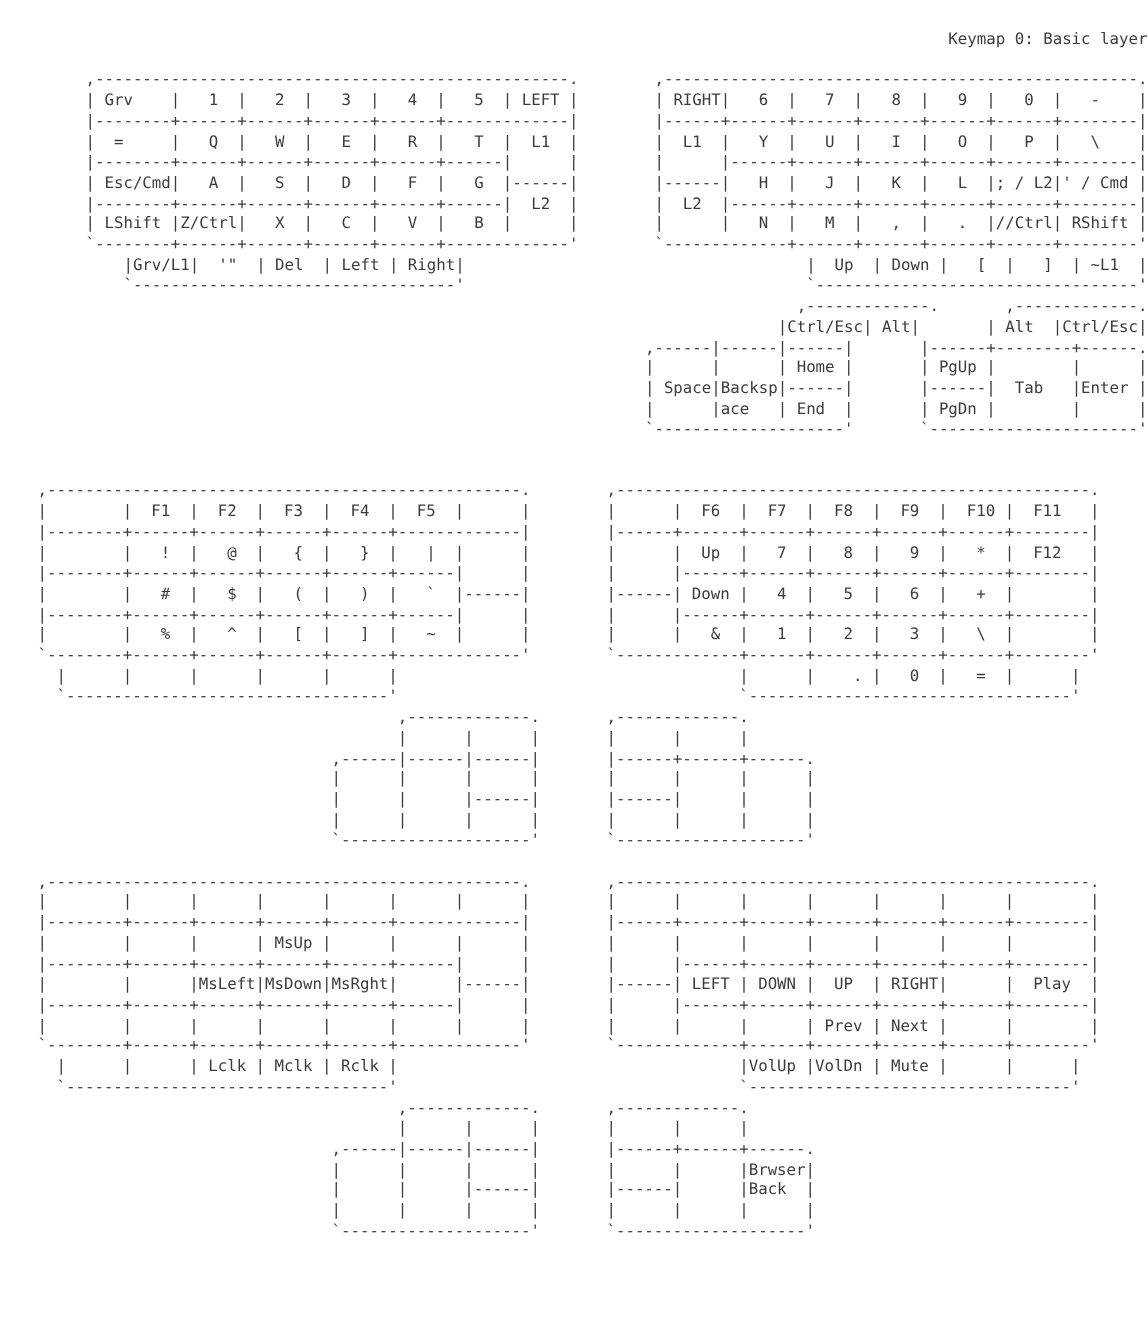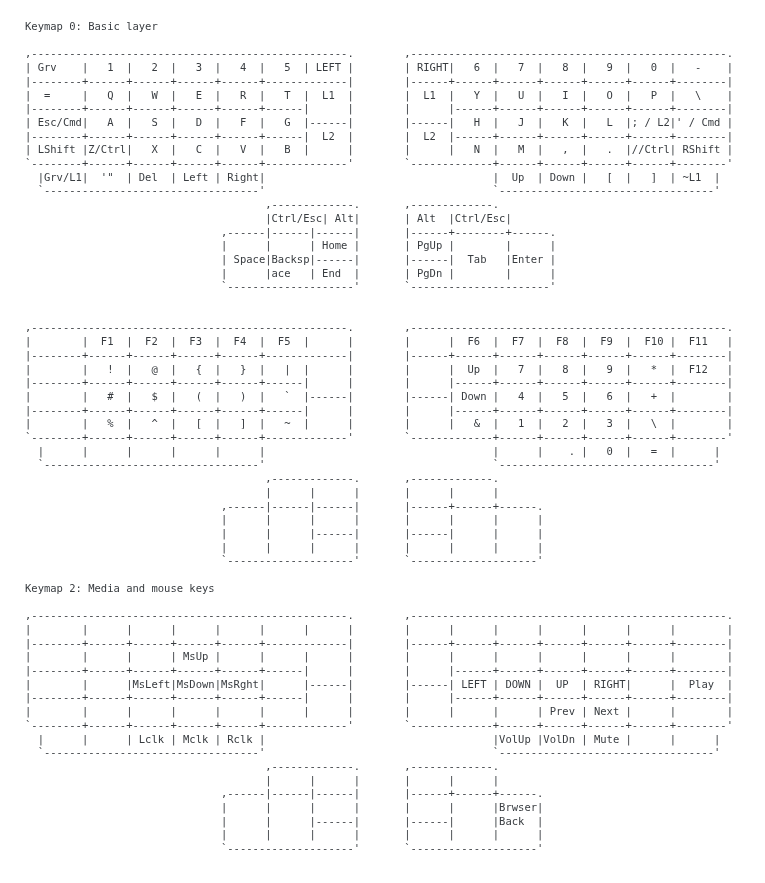--- a/index.html
+++ b/index.html
@@ -25,21 +25,21 @@
     color: #383c40;
   }
   pre.section-title {
     margin-bottom: 13.7px; 
   }
 </style>
 </head>
 <body>
 
 <div class="doc" id="doc-root" style="color: rgb(56, 60, 64); background: rgb(255, 255, 255);">
-    <div style="margin-bottom: 27.4px;">
+    <div style="margin-bottom: 27.4px; text-align: right;">
       <pre class="section-title">Keymap 0: Basic layer</pre>
       <pre>,--------------------------------------------------.        ,--------------------------------------------------.
 | Grv    |   1  |   2  |   3  |   4  |   5  | LEFT |        | RIGHT|   6  |   7  |   8  |   9  |   0  |   -    |
 |--------+------+------+------+------+-------------|        |------+------+------+------+------+------+--------|
 |  =     |   Q  |   W  |   E  |   R  |   T  |  L1  |        |  L1  |   Y  |   U  |   I  |   O  |   P  |   \    |
 |--------+------+------+------+------+------|      |        |      |------+------+------+------+------+--------|
 | Esc/Cmd|   A  |   S  |   D  |   F  |   G  |------|        |------|   H  |   J  |   K  |   L  |; / L2|' / Cmd |
 |--------+------+------+------+------+------|  L2  |        |  L2  |------+------+------+------+------+--------|
 | LShift |Z/Ctrl|   X  |   C  |   V  |   B  |      |        |      |   N  |   M  |   ,  |   .  |//Ctrl| RShift |
 `--------+------+------+------+------+-------------'        `-------------+------+------+------+------+--------'
@@ -67,21 +67,20 @@
   `----------------------------------'                                    `----------------------------------'
                                       ,-------------.       ,-------------.
                                       |      |      |       |      |      |
                                ,------|------|------|       |------+------+------.
                                |      |      |      |       |      |      |      |
                                |      |      |------|       |------|      |      |
                                |      |      |      |       |      |      |      |
                                `--------------------'       `--------------------'</pre>
     </div>
     <div style="margin-bottom: 0px;">
-      <pre class="section-title">Keymap 2: Media and mouse keys</pre>
       <pre>,--------------------------------------------------.        ,--------------------------------------------------.
 |        |      |      |      |      |      |      |        |      |      |      |      |      |      |        |
 |--------+------+------+------+------+-------------|        |------+------+------+------+------+------+--------|
 |        |      |      | MsUp |      |      |      |        |      |      |      |      |      |      |        |
 |--------+------+------+------+------+------|      |        |      |------+------+------+------+------+--------|
 |        |      |MsLeft|MsDown|MsRght|      |------|        |------| LEFT | DOWN |  UP  | RIGHT|      |  Play  |
 |--------+------+------+------+------+------|      |        |      |------+------+------+------+------+--------|
 |        |      |      |      |      |      |      |        |      |      |      | Prev | Next |      |        |
 `--------+------+------+------+------+-------------'        `-------------+------+------+------+------+--------'
   |      |      | Lclk | Mclk | Rclk |                                    |VolUp |VolDn | Mute |      |      |

